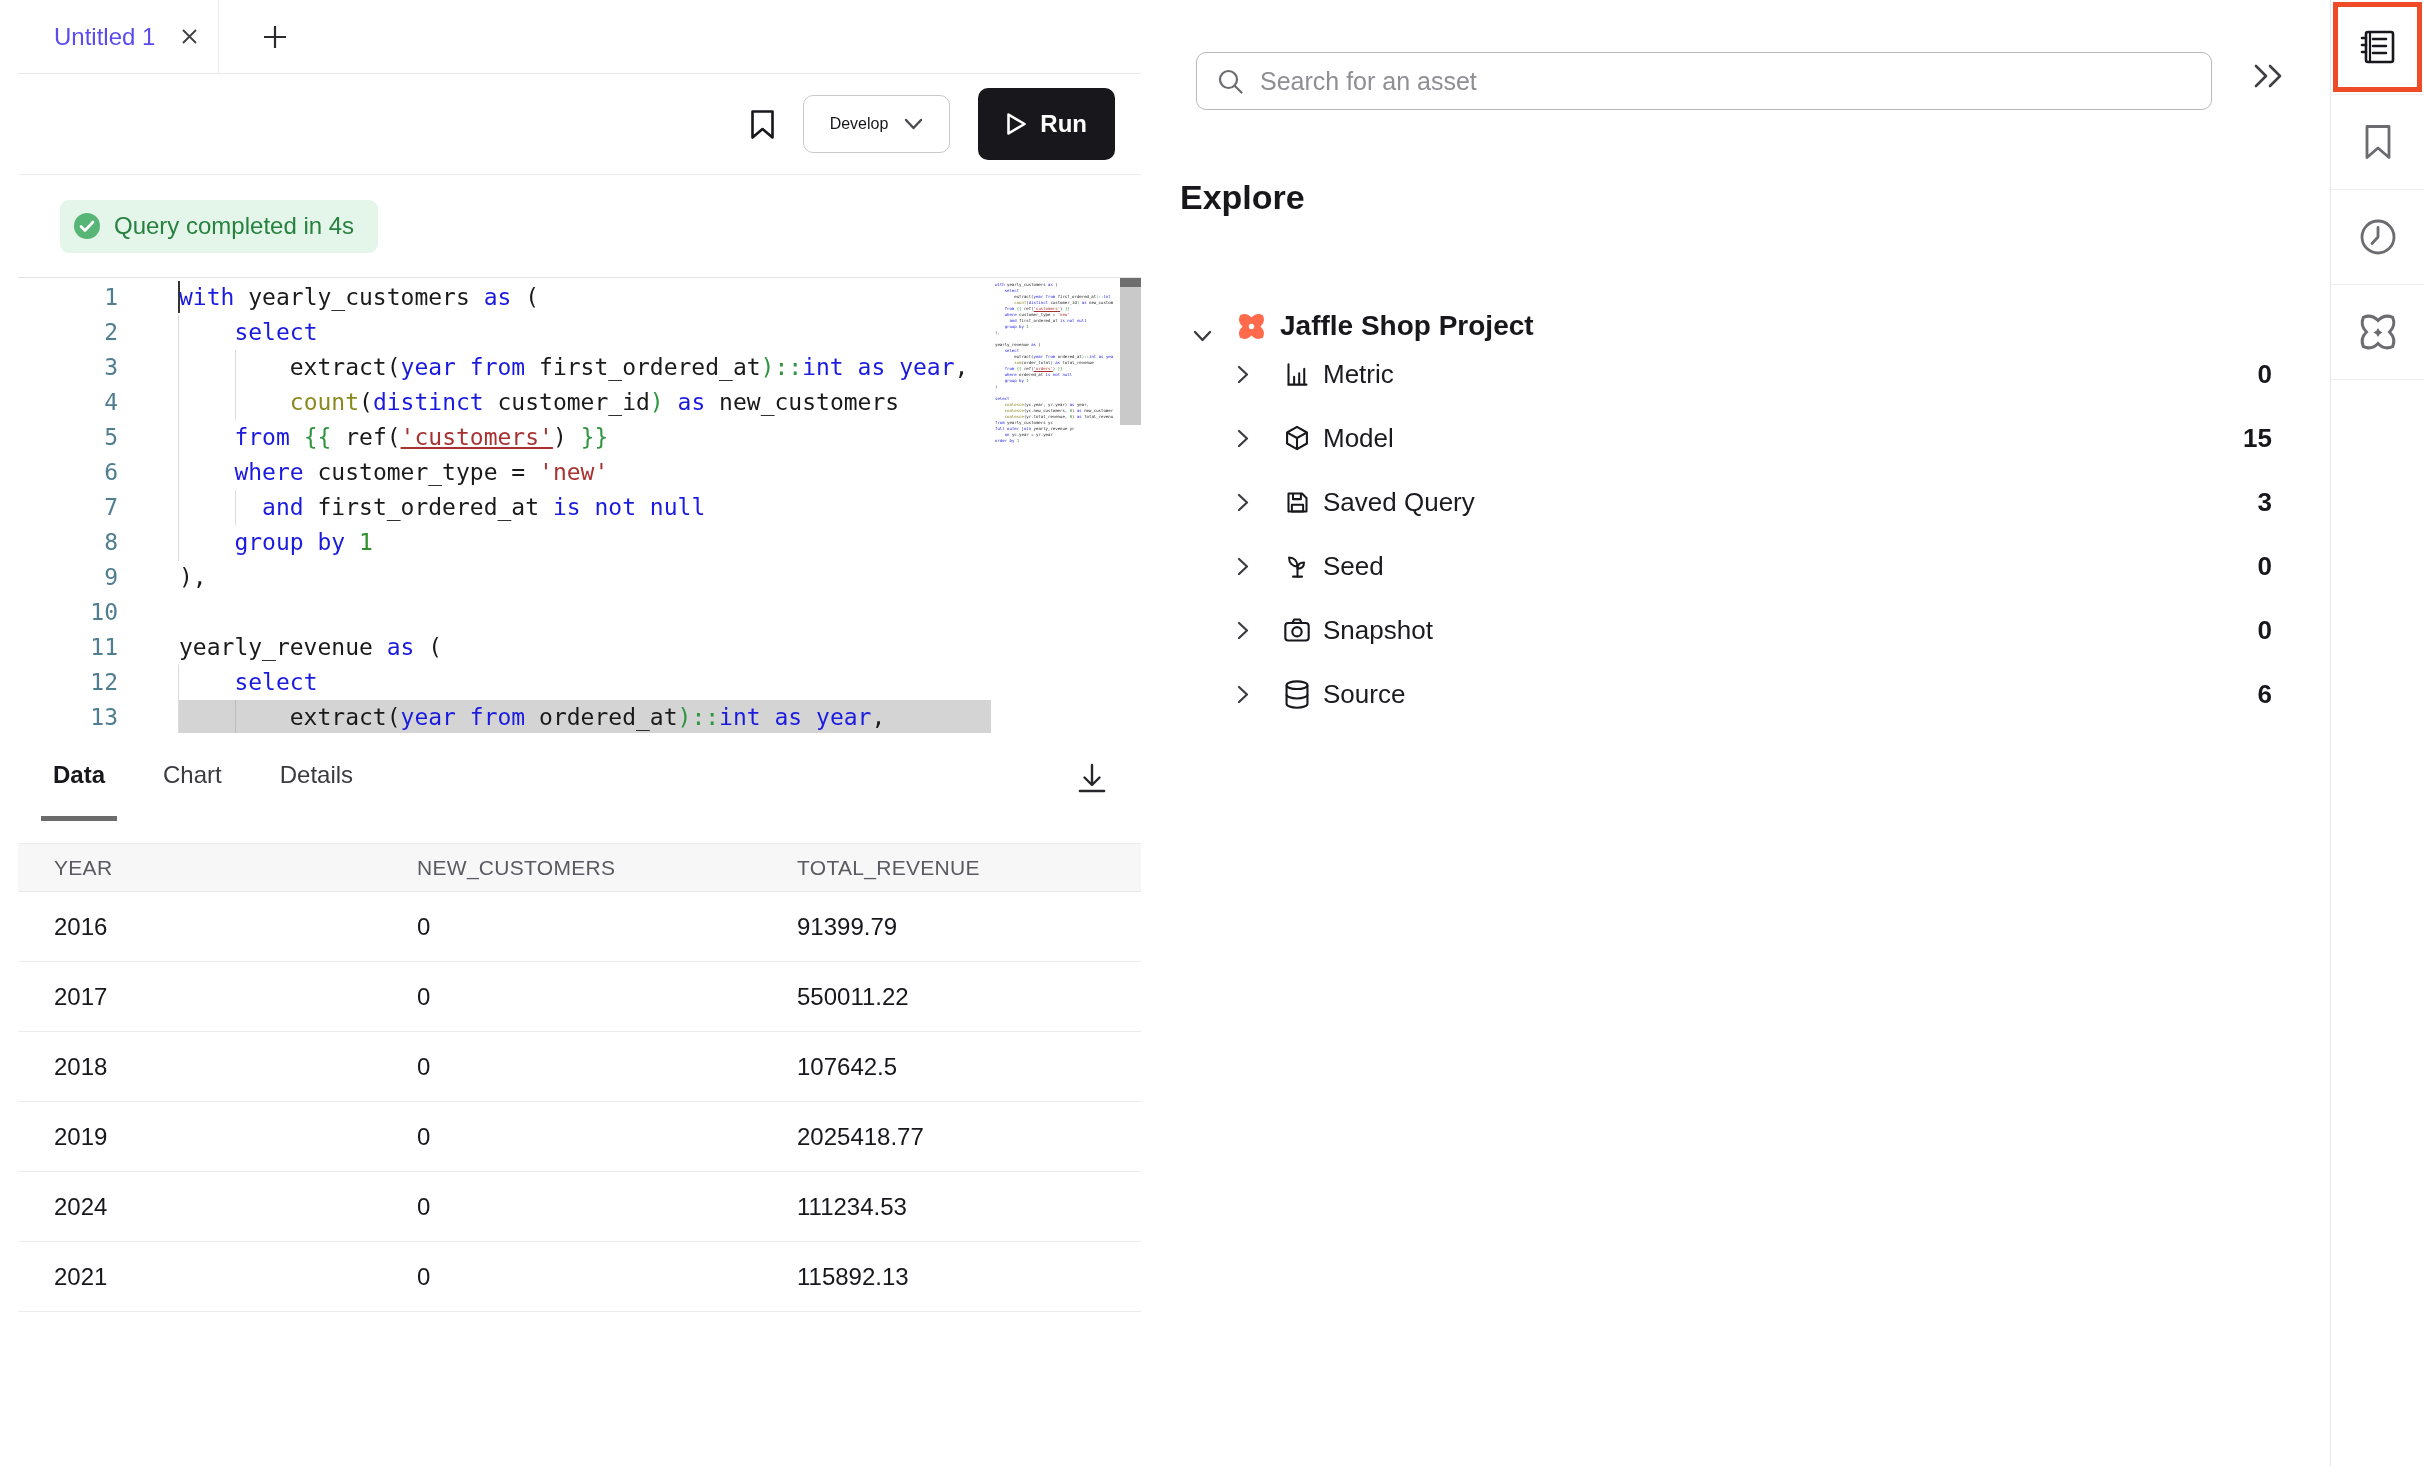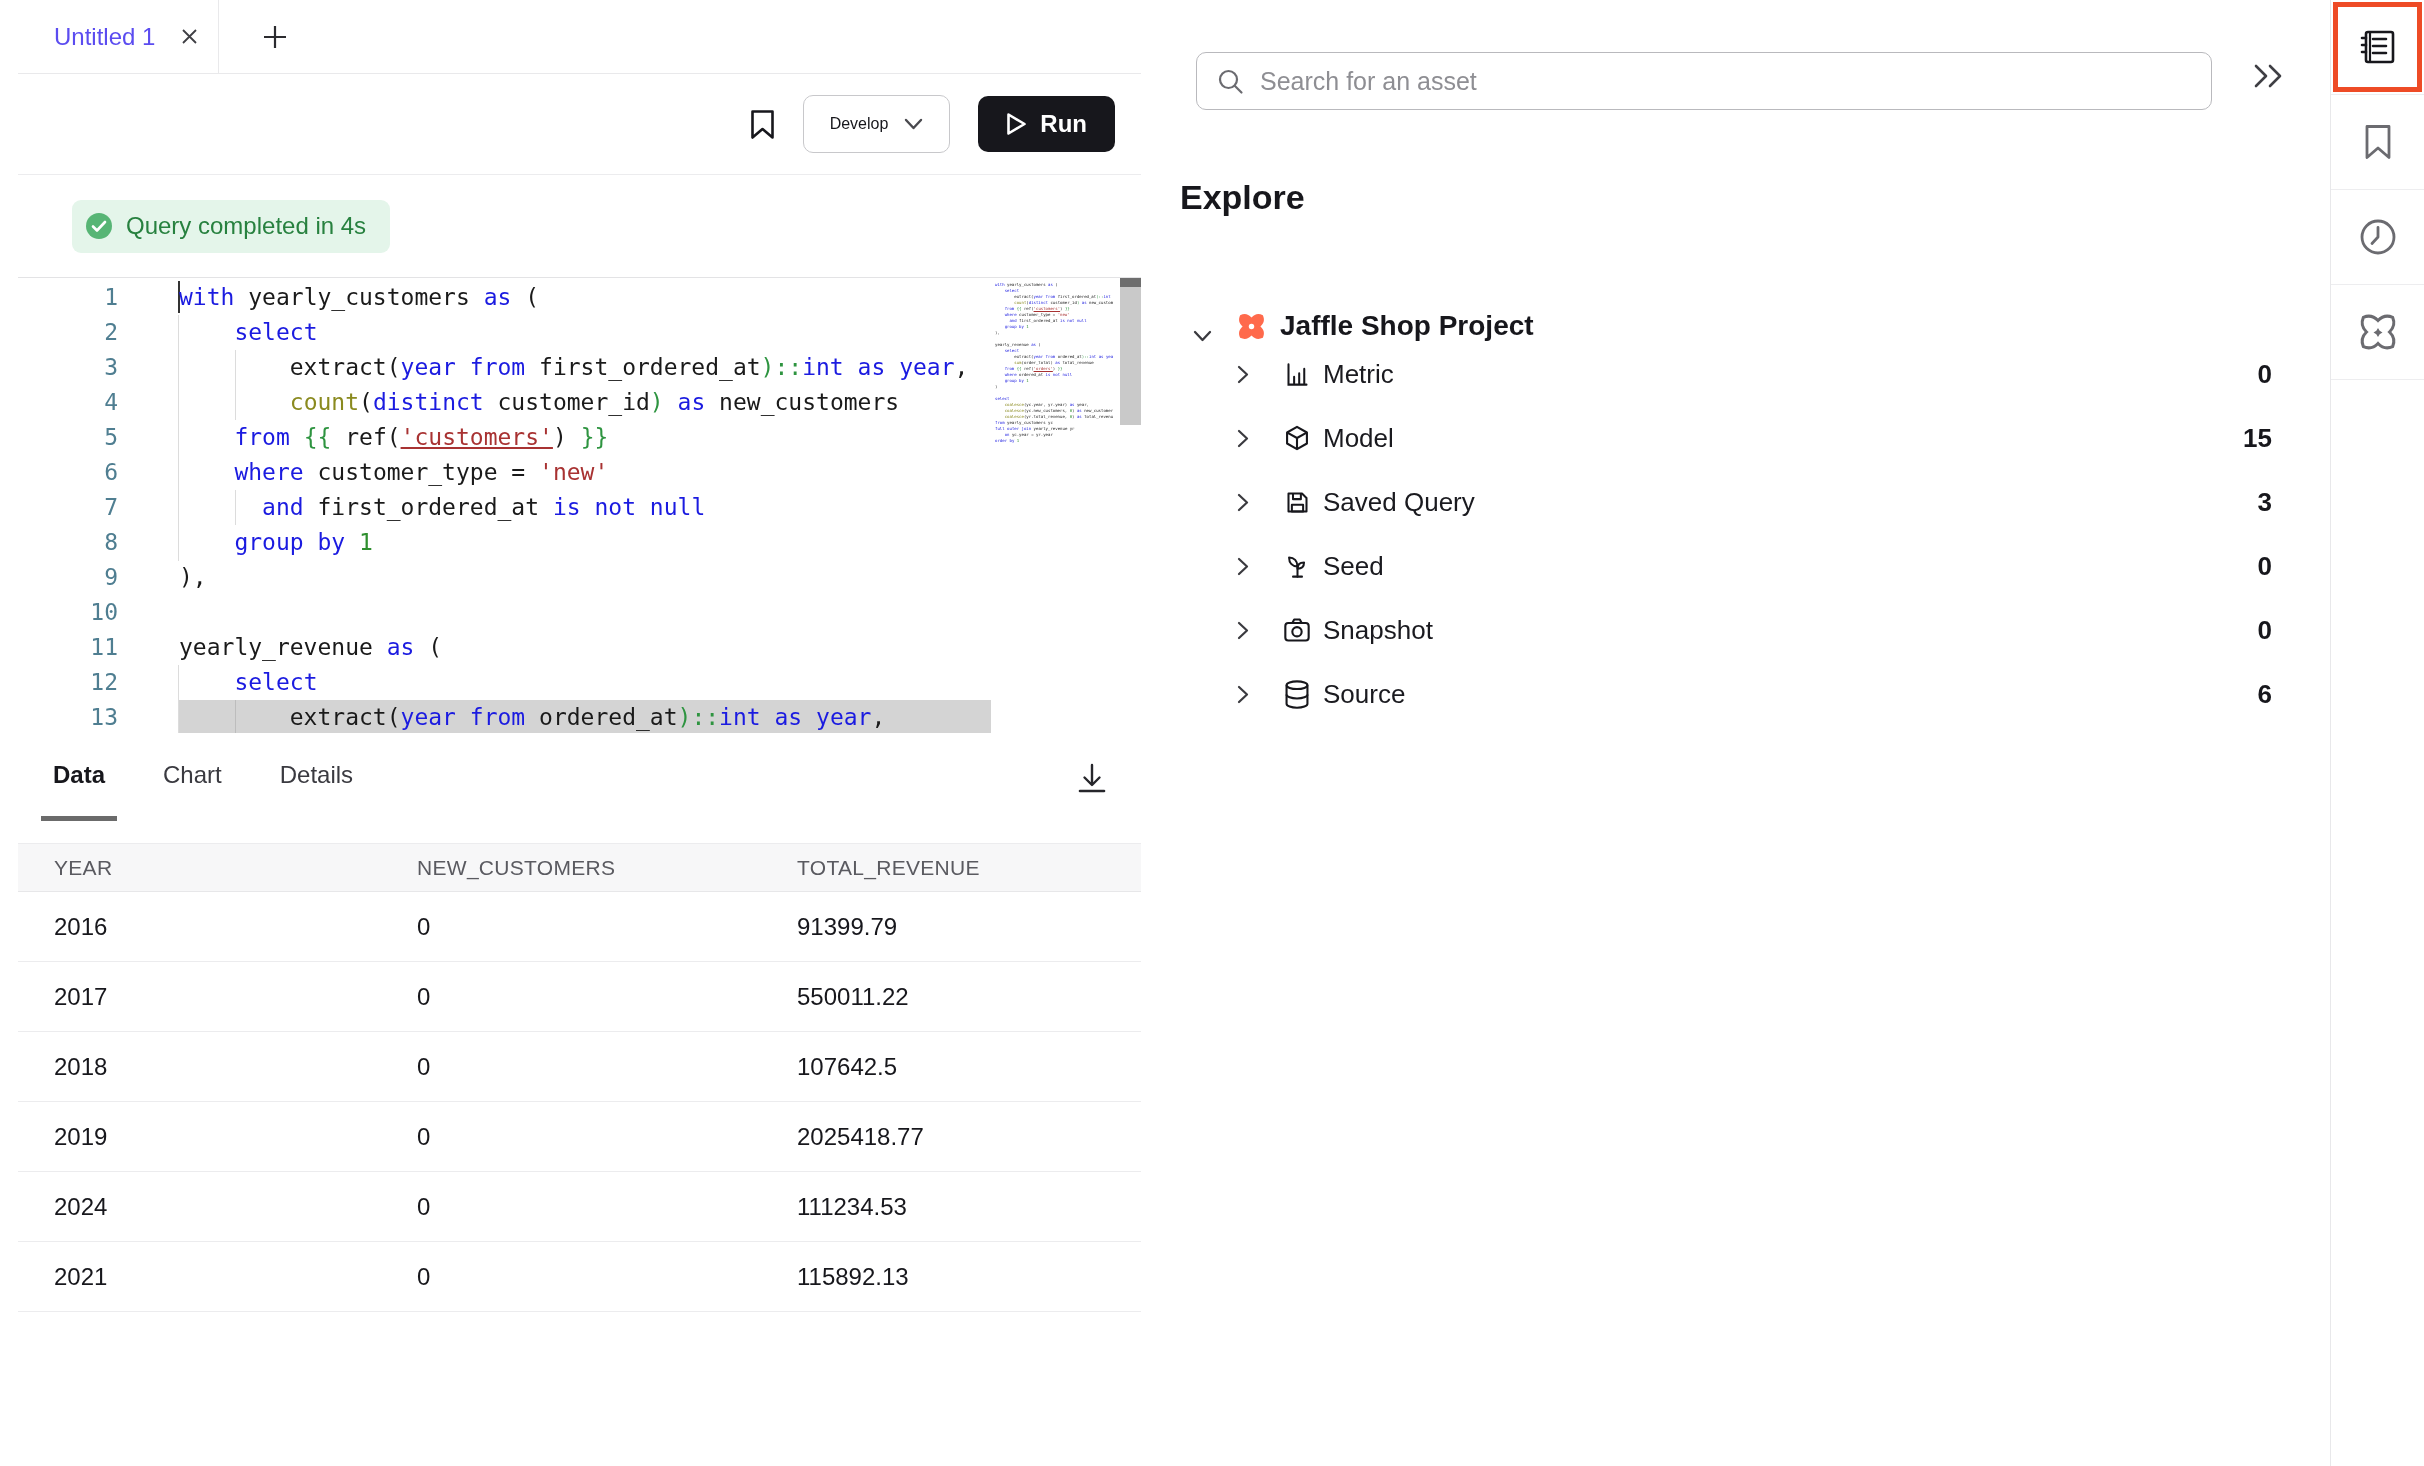--- a/index.html
+++ b/index.html
@@ -12,24 +12,24 @@
 
   .tabbar { height:74px; border-bottom:1px solid #e9e9eb; display:flex; align-items:stretch; }
   .tab { width:201px; border-right:1px solid #e9e9eb; display:flex; align-items:center; padding:0 20px 0 36px; cursor:pointer; }
   .tab-label { color:#5b4cf0; font-size:24px; font-weight:500; }
   .tab-close { margin-left:auto; display:flex; align-items:center; }
   .newtab-btn { margin-left:43px; display:flex; align-items:center; }
 
   .toolbar { height:101px; border-bottom:1px solid #ececee; display:flex; align-items:center; justify-content:flex-end; padding-right:42px; gap:28px; }
   .icon-btn { display:flex; align-items:center; justify-content:center; cursor:pointer; background:none; border:none; }
   .btn-develop { height:58px; display:flex; align-items:center; gap:16px; padding:0 26px; border:1.5px solid #c8c8cb; border-radius:10px; background:#fff; font-size:16px; font-weight:500; color:#17171c; cursor:pointer; font-family:inherit; }
-  .btn-run { height:56px; display:flex; align-items:center; gap:13px; padding:0 28px; border:none; border-radius:10px; background:#17171c; color:#fff; font-size:24px; font-weight:600; cursor:pointer; font-family:inherit; }
+  .btn-run { height:72px; display:flex; align-items:center; gap:13px; padding:0 28px; border:none; border-radius:10px; background:#17171c; color:#fff; font-size:24px; font-weight:600; cursor:pointer; font-family:inherit; }
 
   .statusbar { height:102px; display:flex; align-items:center; padding-left:42px; gap:24px; }
-  .status-pill { height:53px; display:flex; align-items:center; gap:13px; background:#e4f5ea; border-radius:9px; padding:0 24px 0 13px;margin-left:12px; }
+  .status-pill { height:53px; display:flex; align-items:center; gap:13px; background:#e4f5ea; border-radius:9px; padding:0 24px 0 13px; }
   .status-pill span { color:#27813f; font-size:24px; font-weight:500; }
   .env-select { height:53px; display:flex; align-items:center; gap:14px; background:#fff; border:1px solid #dcdcdf; border-radius:9px; padding:0 18px; cursor:pointer; }
   .env-label { font-size:24px; color:#17171c; }
   .env-chip { background:#dbe3f8; border-radius:15px; padding:4px 15px; font-size:22px; font-weight:500; color:#101828; }
 
   
   .editor { position:relative; height:456px; border-top:1px solid #e3e3e5; overflow:hidden; font-family:"DejaVu Sans Mono", monospace; font-size:23px; }
   .gutter { position:absolute; left:0; top:2px; width:100px; text-align:right; color:#4f7e91; }
   .gutter div { height:35px; line-height:35px; }
   .code { position:absolute; left:161px; top:2px; width:812px; overflow:hidden; white-space:pre; }

